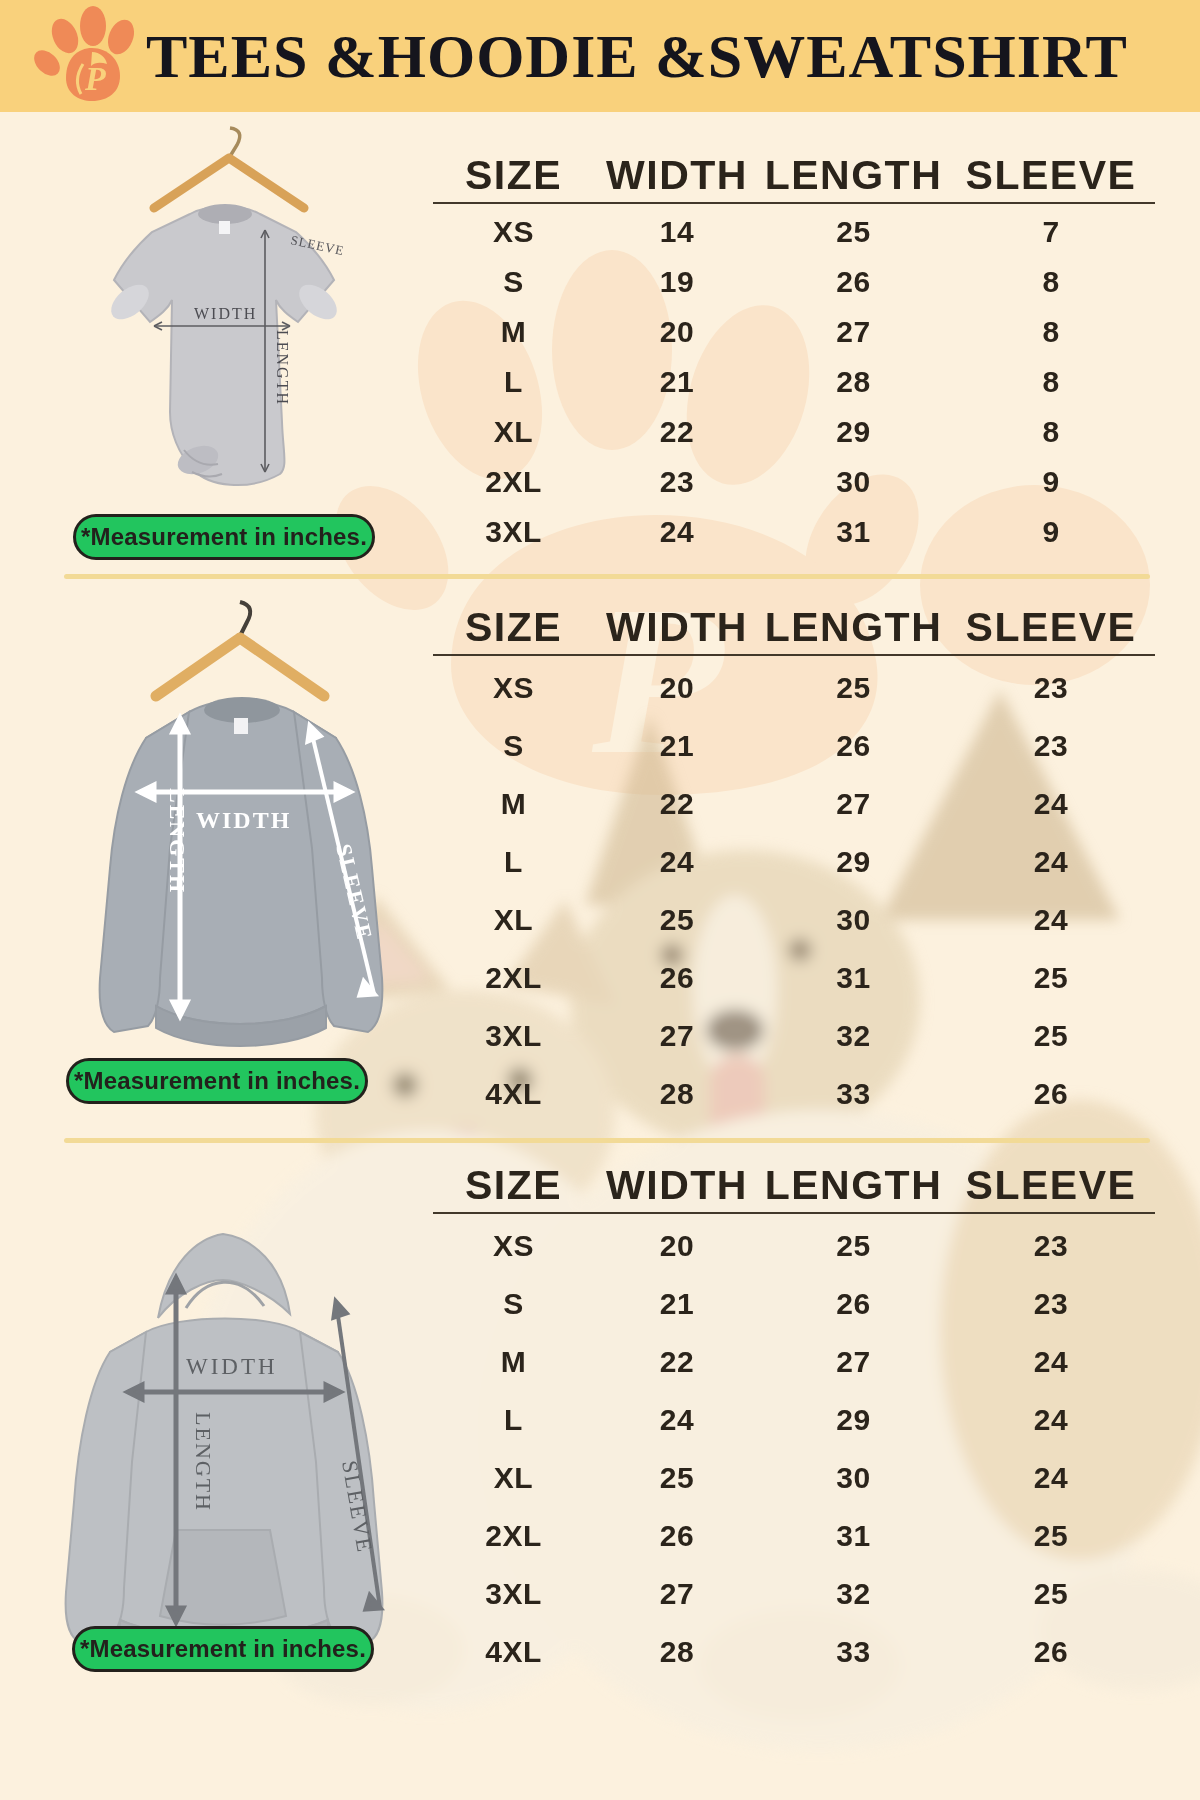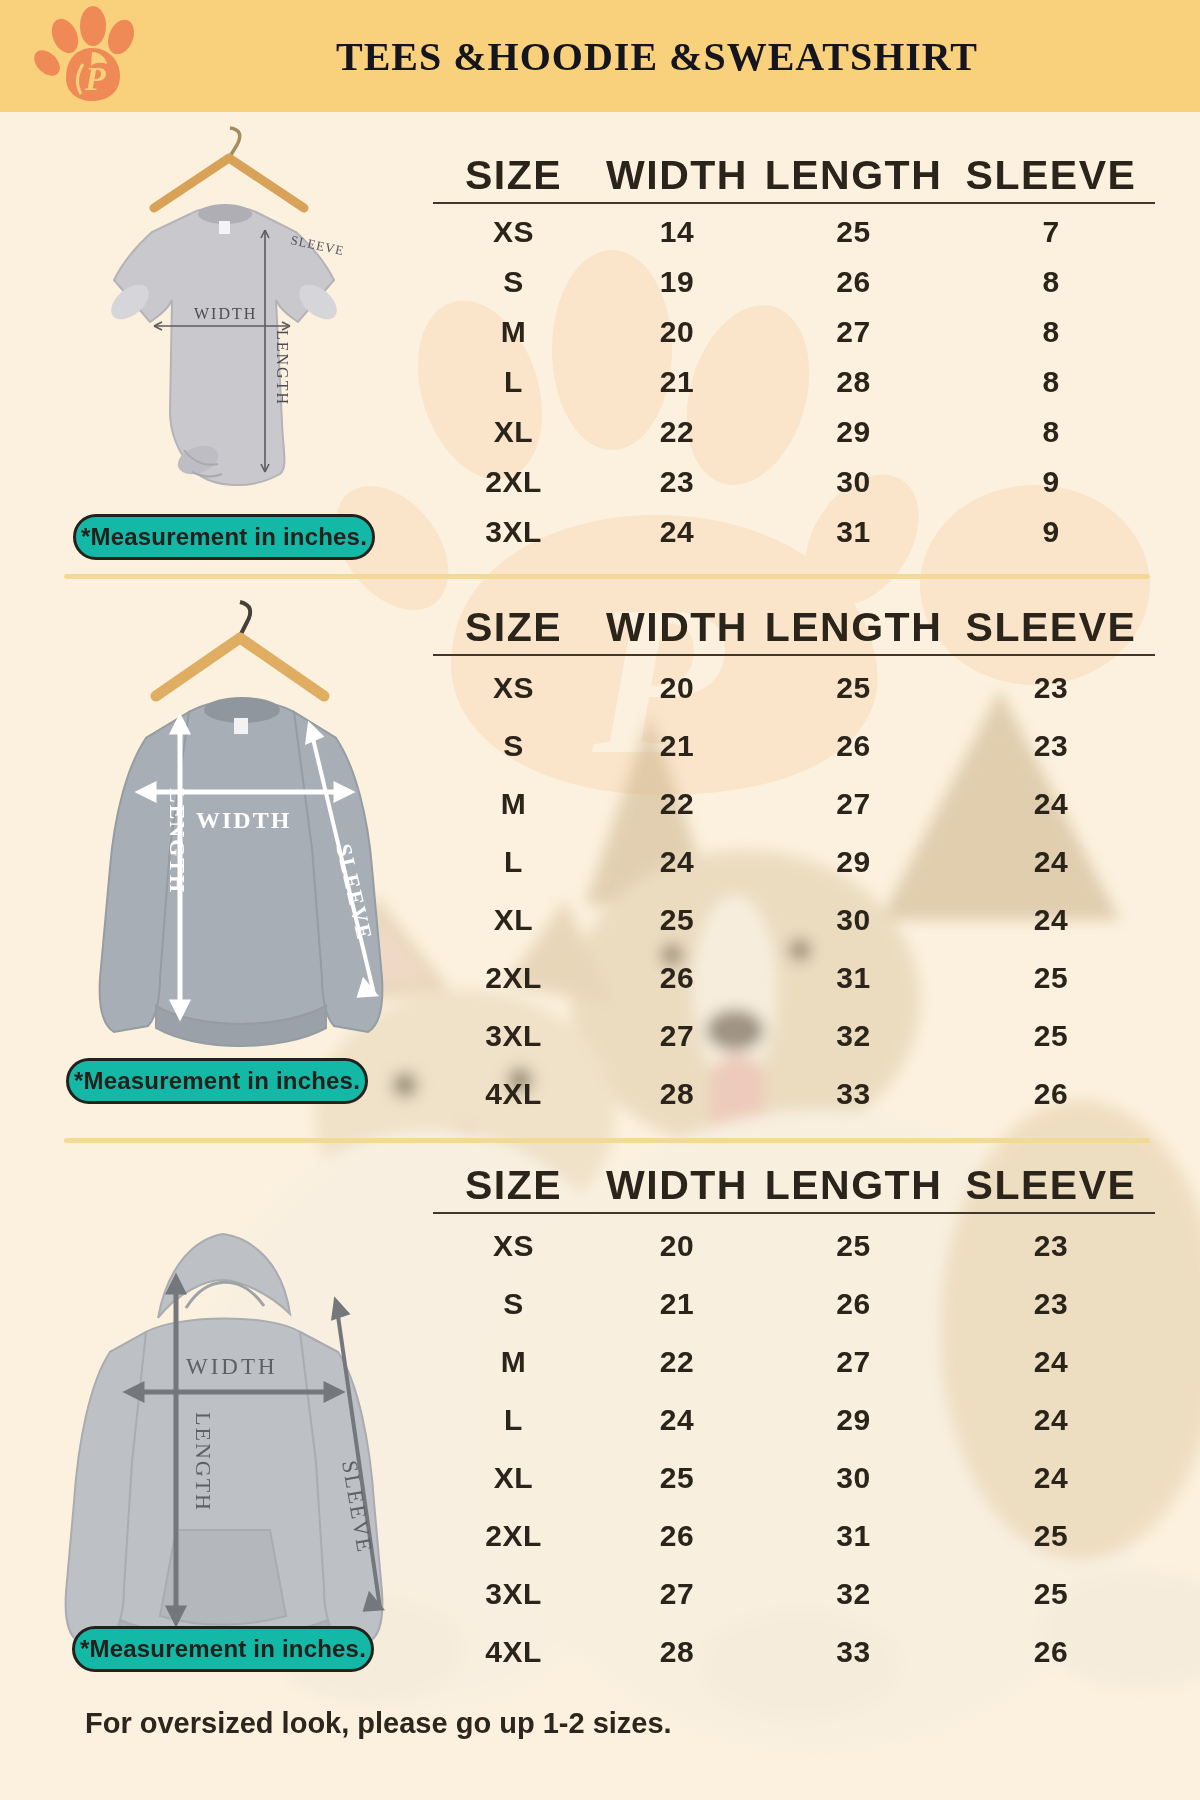--- a/index.html
+++ b/index.html
@@ -12,23 +12,23 @@
   #watermark { z-index:0; }
 
   
   .header {
     position:absolute; top:0; left:0; width:1200px; height:112px;
     background:var(--header_bg,#F9D17C);
     display:flex; align-items:center; z-index:2;
   }
   .logo { width:112px; height:100px; margin-left:34px; flex:0 0 auto; }
   .title {
-    flex:1; text-align:center; padding-right:32px;
+    flex:1; text-align:left; padding-right:32px;
     font-family:"Liberation Serif","DejaVu Serif",serif;
-    font-weight:700; font-size:40px; letter-spacing:1px;
+    font-weight:700; font-size:62px; letter-spacing:1px;
     color:var(--title_ink,#15151D); white-space:nowrap;
   }
 
   
   .size-table {
     position:absolute; left:433px; width:722px;
     color:var(--ink,#2B241B); z-index:3;
   }
   .t1 { top:150px; }
   .t2 { top:602px; }
@@ -41,21 +41,21 @@
   .size-table .thead { height:50px; }
   .size-table .tcell {
     text-align:center; font-weight:700; font-size:30px; letter-spacing:.5px;
   }
   .size-table .thead .tcell { font-size:41px; letter-spacing:1.5px; }
   .thead-rule { height:2px; background:#42382a; margin:2px 0 3px 0; }
 
   
   .note-pill {
     position:absolute; width:302px; height:46px; box-sizing:border-box;
-    border:3px solid #23211c; border-radius:26px; background:#14b8a6;
+    border:3px solid #23211c; border-radius:26px; background:#22c55e;
     display:flex; align-items:center; justify-content:center;
     font-size:24px; font-weight:700; color:#23211c; z-index:3;
     letter-spacing:.2px;
   }
   .pill-1 { left:73px; top:514px; }
   .pill-2 { left:66px; top:1058px; }
   .pill-3 { left:72px; top:1626px; }
 
   
   .sep {
@@ -376,14 +376,13 @@
     </div>
     <div class="trow">
       <div class="tcell">4XL</div>
       <div class="tcell">28</div>
       <div class="tcell">33</div>
       <div class="tcell">26</div>
     </div>
   </div>
 
 <div class="footer">
-  <div>For oversized look, please go up 1-2 sizes.</div>
 </div>
 
 </body></html>

